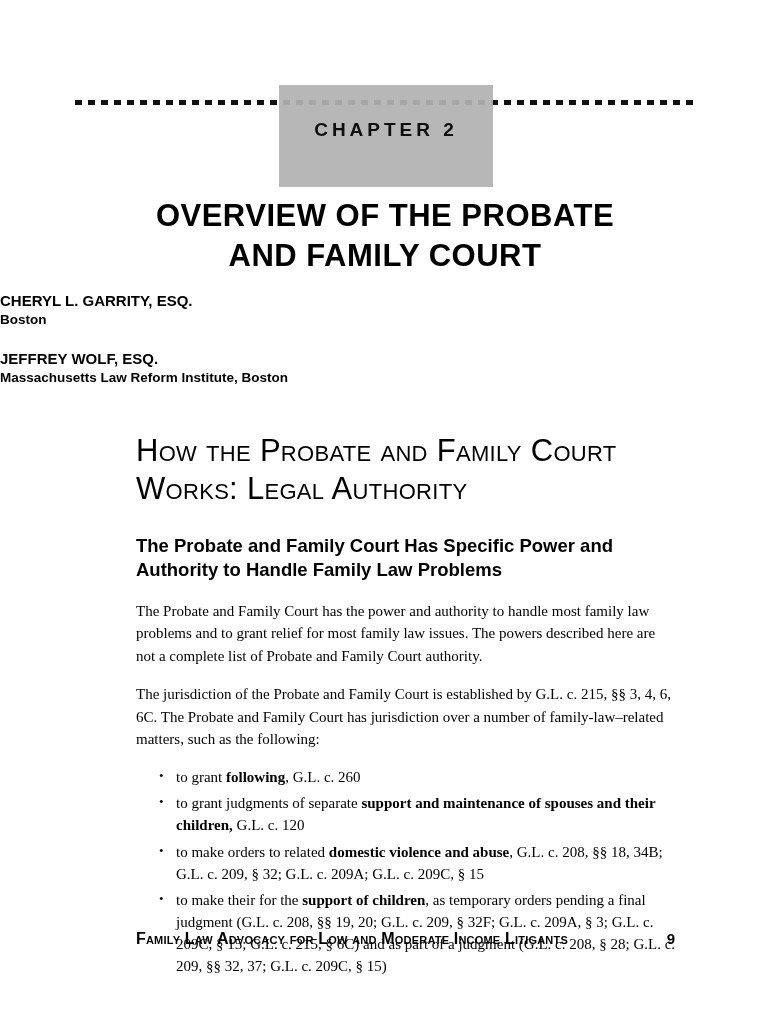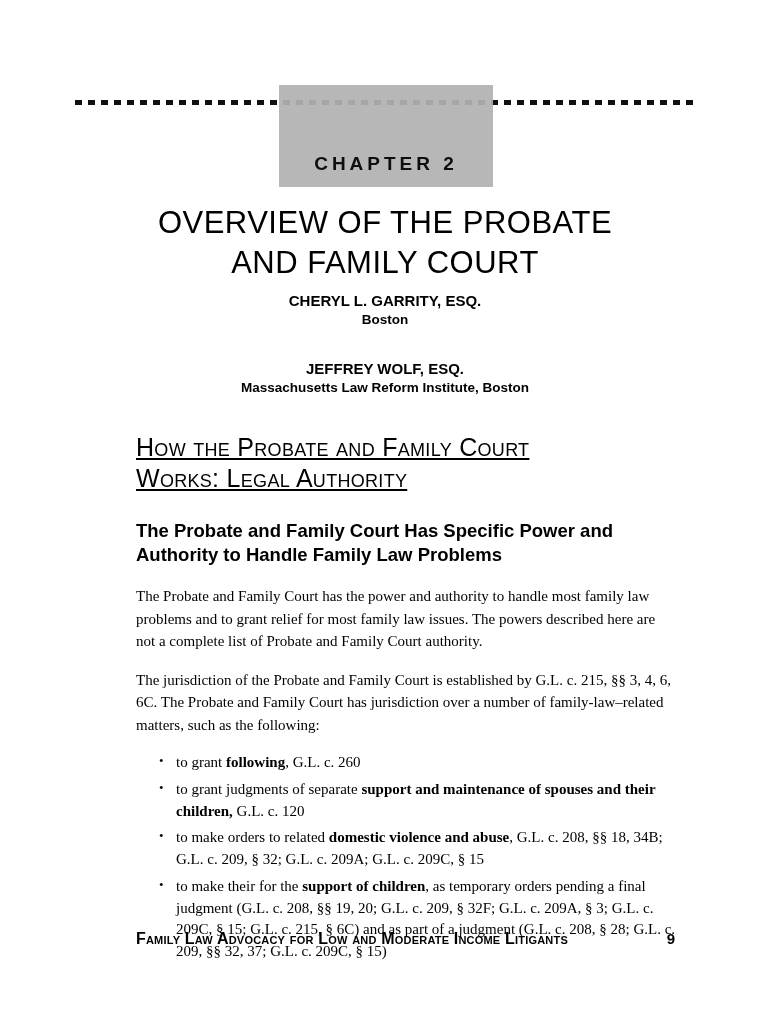--- a/index.html
+++ b/index.html
@@ -32,76 +32,73 @@
   }
   .chapter-box {
     position: absolute;
     left: 50%;
     transform: translateX(-50%);
     top: 0;
     width: 214px;
     height: 102px;
     background: rgba(178,178,178,0.93);
     display: flex;
-    align-items: flex-end;
+    align-items: center;
     justify-content: center;
     box-sizing: border-box;
     padding-bottom: 12px;
   }
   .chapter-label {
     font-family: "Liberation Sans", sans-serif;
     font-weight: bold;
     font-size: 19px;
     letter-spacing: 4px;
     color: #0e0e0e;
   }
 
   
   .doc-title {
     position: absolute;
     top: 196px;
     left: 0;
     right: 0;
     text-align: center;
     font-family: "Liberation Sans", sans-serif;
-    font-weight: normal;
+    font-weight: bold;
     font-size: 31px;
     line-height: 1.28;
     letter-spacing: 0.5px;
-    margin-top: 7px;
   }
   .authors {
     position: absolute;
     top: 290px;
     left: 0;
     right: 0;
-    text-align: center;
     font-family: "Liberation Sans", sans-serif;
     font-weight: bold;
   }
   .author-name { font-size: 15px; line-height: 1.4; }
   .author-affiliation { font-size: 13.5px; line-height: 1.4; }
-  .author-block + .author-block { margin-top: 28px; }
+  .author-block + .author-block { margin-top: 18px; }
 
   
   .content {
     position: absolute;
     top: 432px;
     left: 136px;
     width: 542px;
   }
   .section-heading {
     font-family: "Liberation Sans", sans-serif;
     font-weight: normal;
     font-variant: small-caps;
-    font-size: 25px;
+    font-size: 31px;
     line-height: 1.22;
     letter-spacing: 0.3px;
     margin: 0 0 26px 0;
-    text-decoration: underline;
   }
   .subsection-heading {
     font-family: "Liberation Sans", sans-serif;
     font-weight: bold;
     font-size: 18.5px;
     line-height: 1.3;
     margin: 16px 0 18px 0;
   }
   .body-paragraph {
     font-size: 15px;

